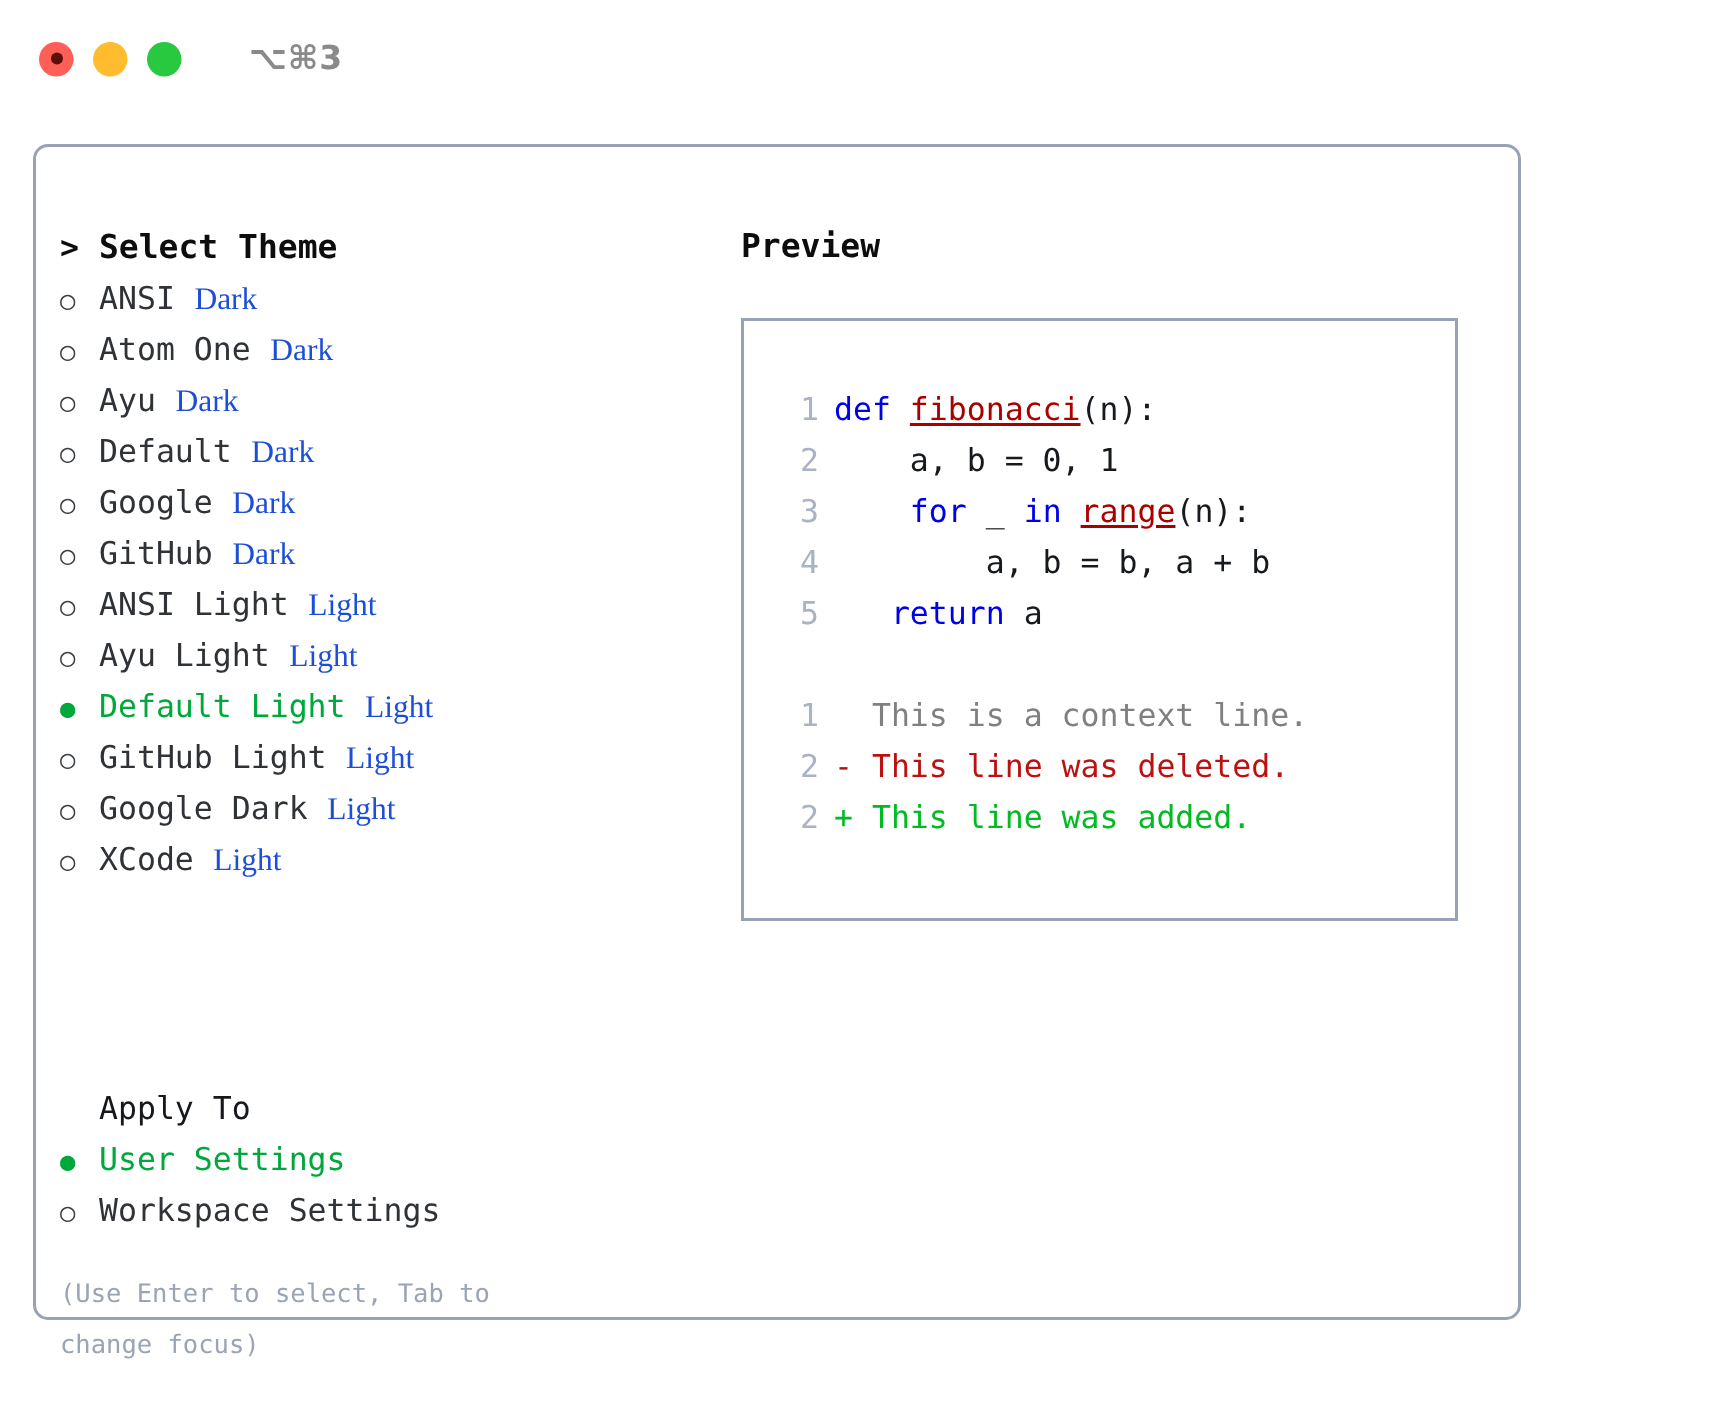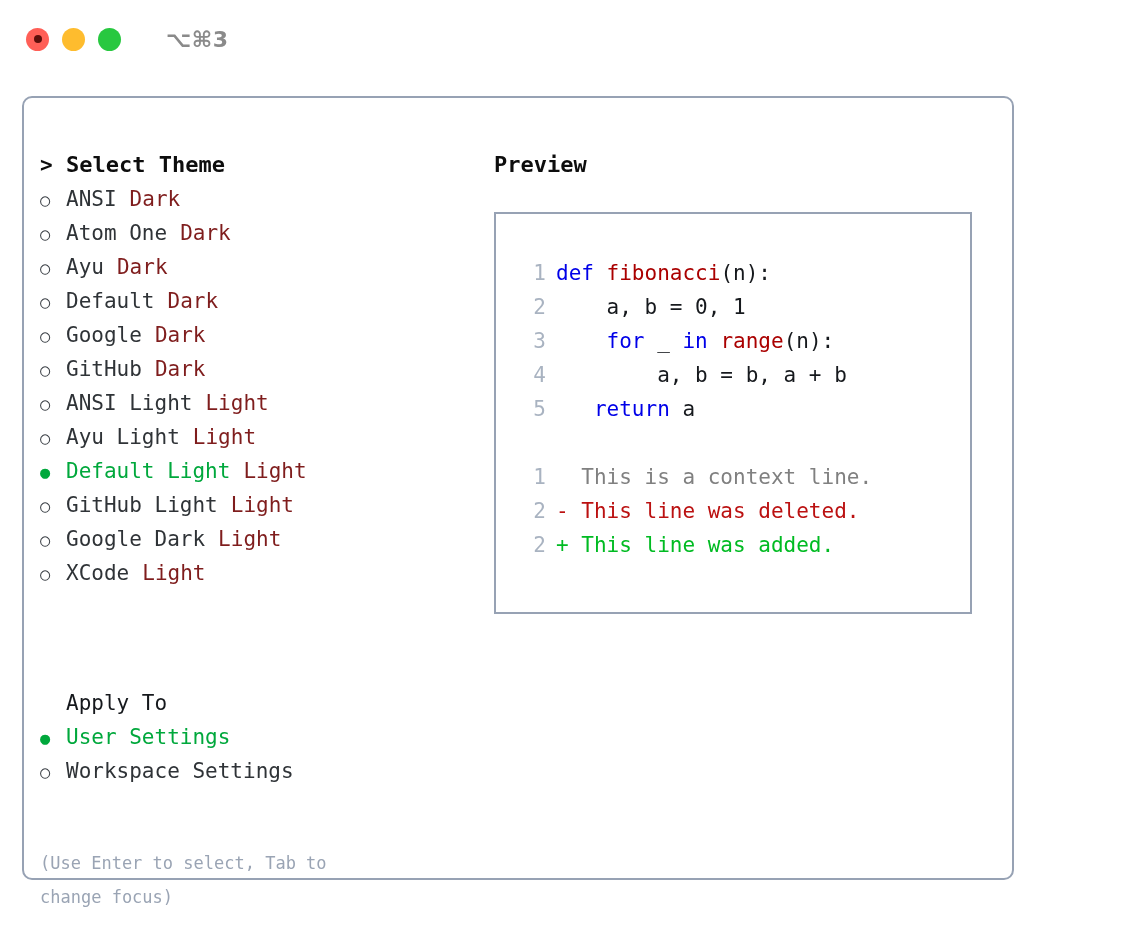--- a/index.html
+++ b/index.html
@@ -119,29 +119,30 @@
   .theme-row {
     color: #2f3337;
     cursor: default;
   }
   .theme-row .marker { color: #3a3f45; font-size: 17px; }
   .theme-row.selected { color: #00a83c; }
   .theme-row.selected .marker { color: #00a83c; font-size: 17px; }
 
   .theme-name { color: inherit; text-align: right; }
   .theme-kind {
-    color: #7f1d1d;
+    color: #1d4ed8;
     margin-left: 0.62em;
+    font-family: Liberation Serif, serif;
   }
 
   
   #apply-group {
     position: absolute;
     left: 16px;
-    top: 588px;
+    top: 624px;
     width: 440px;
   }
   #apply-to-header {
     color: #15181c;
     font-size: 21px;
   }
   .apply-row { color: #2f3337; }
   .apply-row .marker { color: #3a3f45; font-size: 17px; }
   .apply-row.selected { color: #00a83c; }
   .apply-row.selected .marker { color: #00a83c; font-size: 17px; }
@@ -194,21 +195,21 @@
     display: inline-block;
     width: 32px;
     flex: 0 0 32px;
     text-align: right;
     color: #a9b3c1;
     margin-right: 10px;
   }
   .code-text { white-space: pre; }
 
   .tok-kw   { color: #0000e8; }
-  .tok-fn   { color: #aa0000; }
+  .tok-fn   { color: #aa0000; text-decoration: underline; }
   .tok-plain{ color: #16191d; }
 
   .blank-line { height: 34px; }
 
   .diff-ctx  { color: #808080; }
   .diff-del  { color: #bb1111; }
   .diff-add  { color: #00bb22; }
   .diff-mark { display: inline-block; width: 1ch; }
 </style>
 </head>

